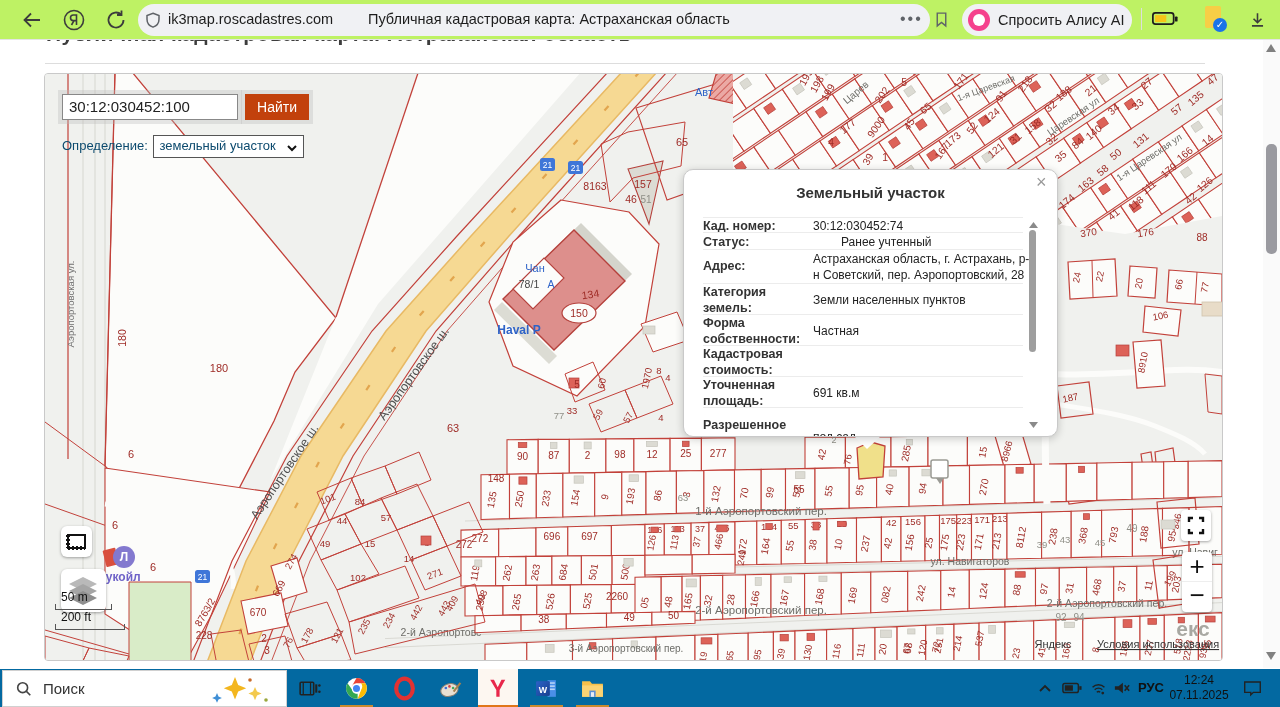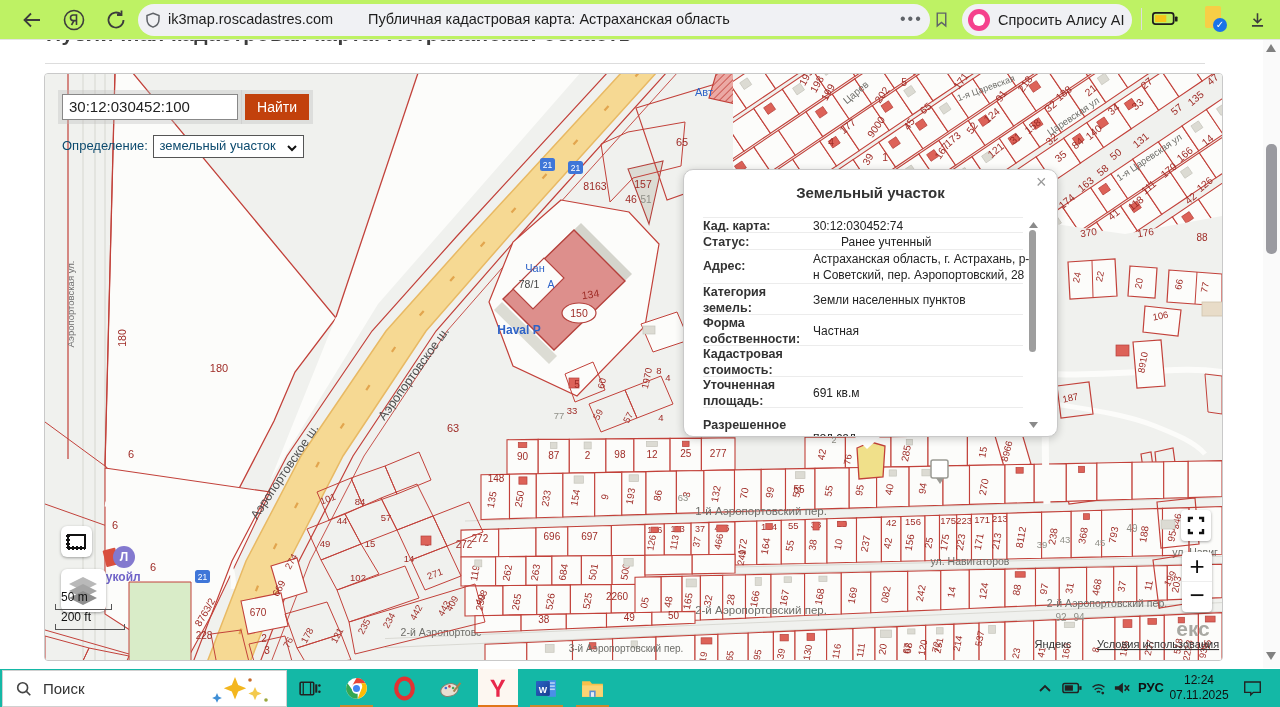--- a/index.html
+++ b/index.html
@@ -24,21 +24,21 @@
 .popup h1 { font-size:15px; color:#333; text-align:center; margin-top:14px; font-weight:bold; }
 .prow { position:absolute; left:19px; width:320px; border-top:1px solid #ececec; display:flex; }
 .plab { flex:0 0 110px; font-weight:bold; font-size:12.5px; color:#333; line-height:15.5px; }
 .pval { flex:0 0 218px; font-size:12px; color:#222; line-height:15.5px; }
 .pscroll { position:absolute; left:343px; top:50px; bottom:6px; width:11px; }
 .pthumb { position:absolute; left:2px; top:10px; width:7px; height:122px; background:#9e9e9e; border-radius:4px; }
 .ctrl { position:absolute; background:#fff; border-radius:6px; box-shadow:0 1px 3px rgba(0,0,0,0.35); }
 .zoombtn { position:absolute; left:1137px; top:478px; width:30px; height:60px; background:#fff; border-radius:4px; box-shadow:0 1px 3px rgba(0,0,0,0.35); text-align:center; font-size:26px; color:#111; }
 .fsbtn { position:absolute; left:1136px; top:436px; width:30px; height:31px; background:#fff; border-radius:4px; box-shadow:0 1px 3px rgba(0,0,0,0.35); }
 
-.task { position:absolute; left:0; top:668px; width:1280px; height:39px; background:#14b8a6; border-top:1px solid #fff; }
+.task { position:absolute; left:0; top:668px; width:1280px; height:39px; background:#0369a1; border-top:1px solid #fff; }
 .tsearch { position:absolute; left:2px; top:1px; width:285px; height:37px; background:#fff; border:1px solid #d0d0d0; }
 .tico { position:absolute; top:7px; width:25px; height:25px; }
 </style></head>
 <body>
 
 <div class="chrome">
   <svg class="navico" style="left:20px;" viewBox="0 0 24 24" fill="none" stroke="#3c3c3c" stroke-width="1.8">
       <path d="M20 12 H5 M11 5.5 L4.5 12 L11 18.5"></path>
     </svg>
   <svg class="navico" style="left:62px;" viewBox="0 0 24 24" fill="none" stroke="#3c3c3c" stroke-width="1.6">
@@ -1143,21 +1143,21 @@
     <div style="position:absolute;left:10px;top:516px;width:80px;font-size:12px;color:#111;">
       <div style="padding-left:6px;">50 m</div>
       <div style="border-left:1.5px solid #555;border-bottom:1.5px solid #555;border-right:1.5px solid #555;height:6px;width:57px;"></div>
       <div style="padding-left:6px;">200 ft</div>
       <div style="border-left:1.5px solid #555;border-bottom:1.5px solid #555;border-right:1.5px solid #555;height:6px;width:70px;"></div>
     </div>
     
     <div class="popup">
       <h1>Земельный участок</h1>
       <div class="prow" style="top:47px;height:15px;">
-          <div class="plab" style="padding-top:1px;">Кад. карта:</div>
+          <div class="plab" style="padding-top:1px;">Кад. номер:</div>
           <div class="pval" style="padding-top:1px;">30:12:030452:74</div>
         </div>
       <div class="prow" style="top:62px;height:17px;gap:28px;">
           <div class="plab" style="padding-top:2px;">Статус:</div>
           <div class="pval" style="padding-top:2px;">Ранее учтенный</div>
         </div>
       <div class="prow" style="top:79px;height:34px;">
           <div class="plab" style="padding-top:9px;">Адрес:</div>
           <div class="pval" style="padding-top:2px;">Астраханская область, г. Астрахань, р-н Советский, пер. Аэропортовский, 28</div>
         </div>

